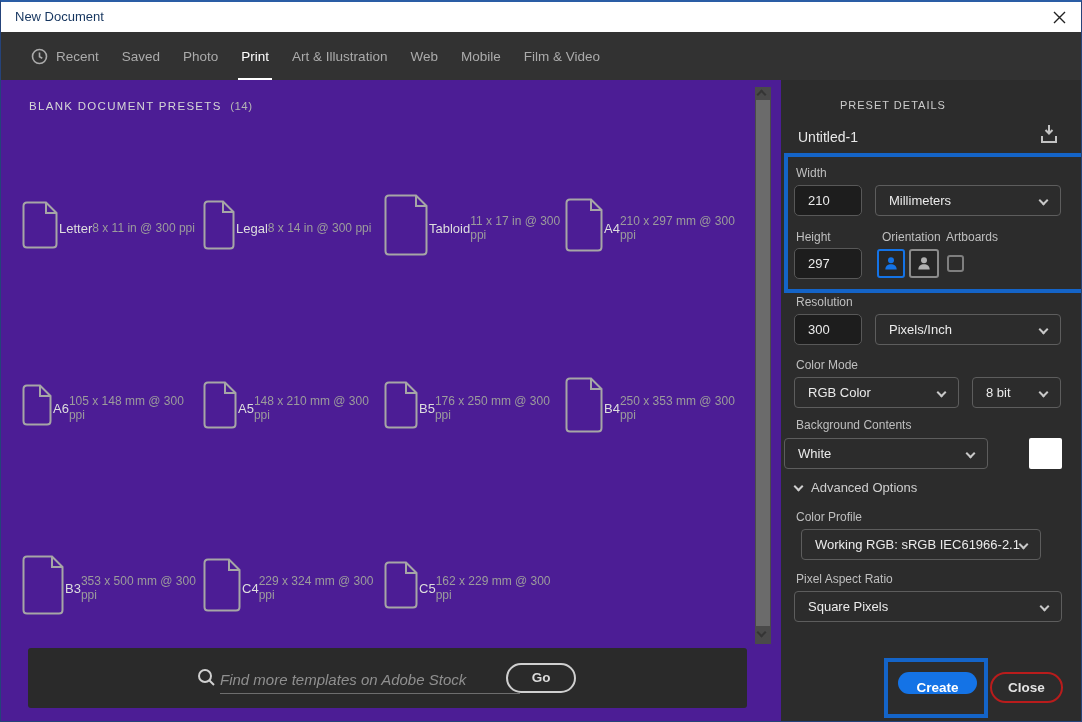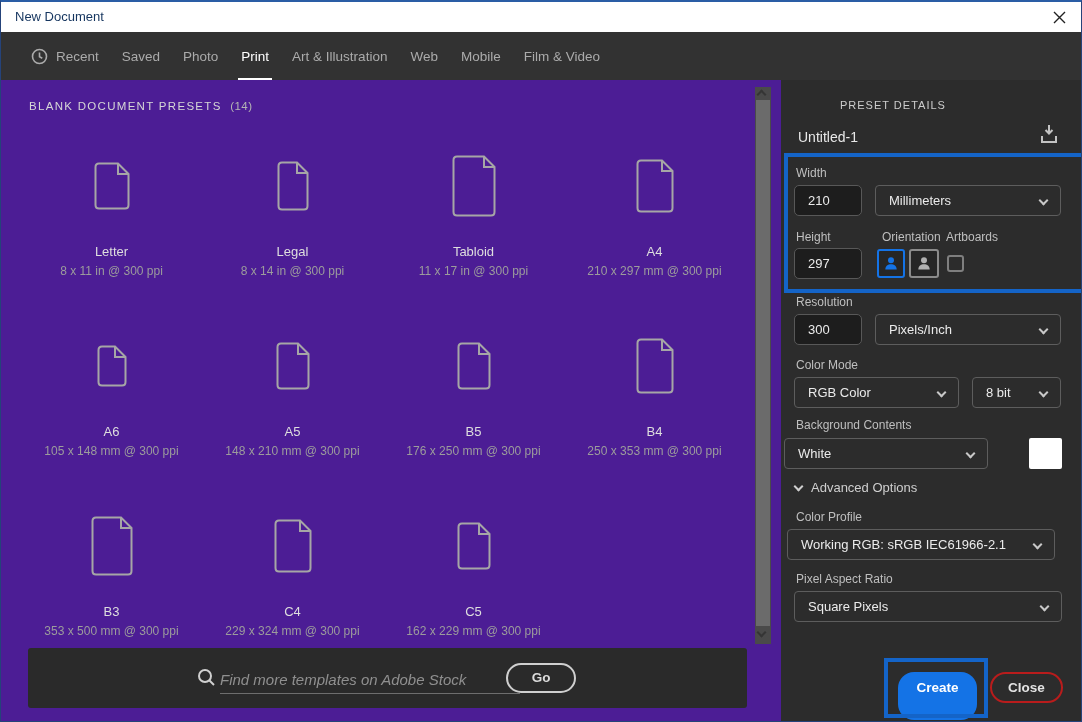--- a/index.html
+++ b/index.html
@@ -16,21 +16,21 @@
   .tabbar { position:absolute; left:0; top:30px; width:100%; height:48px; background:#323232;
             display:flex; align-items:stretch; padding-left:30px; gap:23px; }
   .tab { display:flex; align-items:center; gap:8px; color:#ababab; font-size:13.5px; position:relative; cursor:pointer; }
   .tab.active { color:#ffffff; }
   .tab.active::after { content:''; position:absolute; left:-3px; right:-3px; bottom:0; height:2px; background:#ffffff; }
   
   .presets-heading { position:absolute; left:28px; top:98px; font-size:11.5px; letter-spacing:1.3px; color:#d6d6d6; }
   .presets-heading .count { color:#b5b5b5; letter-spacing:0.5px; margin-left:4px; }
   #preset-grid { position:absolute; left:20px; top:133px; width:724px;
                  display:grid; grid-template-columns:repeat(4,181px); grid-auto-rows:180px; }
-  .preset-card { display:flex; flex-direction:column; align-items:center; cursor:pointer; }
+  .preset-card { display:flex; align-items:center; cursor:pointer; }
   .icon-wrap { height:102px; display:flex; align-items:center; justify-content:center; }
   .preset-name { font-size:13px; color:#dedede; margin-top:7px; }
   .preset-dims { font-size:12px; color:#9c9c9c; margin-top:5px; }
   
   .scrollbar { position:absolute; left:754px; top:85px; width:16px; height:557px; background:#4a4a4a; }
   .scroll-thumb { position:absolute; left:1px; right:1px; top:13px; bottom:18px; background:#6b6b6b; }
   .chev { display:inline-block; width:7px; height:7px; border-right:2px solid currentColor; border-bottom:2px solid currentColor; }
   .chev.down { transform:rotate(45deg); }
   .chev.up { transform:rotate(-135deg); }
   .scroll-up { position:absolute; top:4px; left:3px; color:#353535; }
@@ -55,21 +55,21 @@
   .dropdown { position:absolute; height:31px; background:#2c2c2c; border:1px solid #5d5d5d; border-radius:4px;
               color:#ebebeb; font-size:13px; line-height:29px; padding-left:13px; cursor:pointer; }
   .dropdown .chev { position:absolute; right:13px; top:11px; color:#c8c8c8; }
   .orient-btn { position:absolute; width:28px; height:29px; border:2px solid #8b8b8b; border-radius:3px;
                 display:flex; align-items:center; justify-content:center; cursor:pointer; background:#262626; }
   .orient-btn.selected { border-color:var(--accent,#1473e6); }
   .checkbox { position:absolute; width:17px; height:17px; border:2px solid #7f7f7f; border-radius:3px; background:#2c2c2c; cursor:pointer; }
   .swatch { position:absolute; width:33px; height:31px; background:#ffffff; border-radius:2px; cursor:pointer; }
   .advanced { position:absolute; left:14px; top:400px; display:flex; align-items:center; gap:9px; color:#cfcfcf; font-size:13px; cursor:pointer; }
   .advanced .chev { color:#cfcfcf; margin-top:-3px; }
-  .create-btn { position:absolute; left:117px; top:592px; width:79px; height:48px; background:var(--accent,#1473e6);
+  .create-btn { position:absolute; left:117px; top:592px; width:79px; height:22px; background:var(--accent,#1473e6);
                 border-radius:16px; color:#fff; font-size:13.5px; font-weight:700; text-align:center; line-height:31px; cursor:pointer; }
   .close-btn { position:absolute; left:209px; top:592px; width:73px; height:31px; border:2px solid #b91c1c;
                border-radius:16px; color:#e3e3e3; font-size:13.5px; font-weight:700; text-align:center; line-height:27px; cursor:pointer; }
   
   .hl-box { position:absolute; border:4px solid var(--annotation,#1464c8); pointer-events:none; }
   .hl-dimensions { left:783px; top:151px; right:-6px; height:140px; }
   .hl-create { left:883px; top:656px; width:104px; height:60px; }
 </style>
 </head>
 <body>
@@ -310,21 +310,21 @@
       <span class="chev down"></span>
     </div>
     <div class="swatch" style="left:248px; top:358px;"></div>
 
     <div class="advanced">
       <span class="chev down"></span>
       <span>Advanced Options</span>
     </div>
 
     <div class="fld-label" style="left:15px; top:430px;">Color Profile</div>
-    <div class="dropdown" style="left:6px; top:449px; width:268px;">
+    <div class="dropdown" style="left:20px; top:449px; width:240px;">
       <span>Working RGB: sRGB IEC61966-2.1</span>
       <span class="chev down"></span>
     </div>
 
     <div class="fld-label" style="left:15px; top:492px;">Pixel Aspect Ratio</div>
     <div class="dropdown" style="left:13px; top:511px; width:268px;">
       <span>Square Pixels</span>
       <span class="chev down"></span>
     </div>
 

